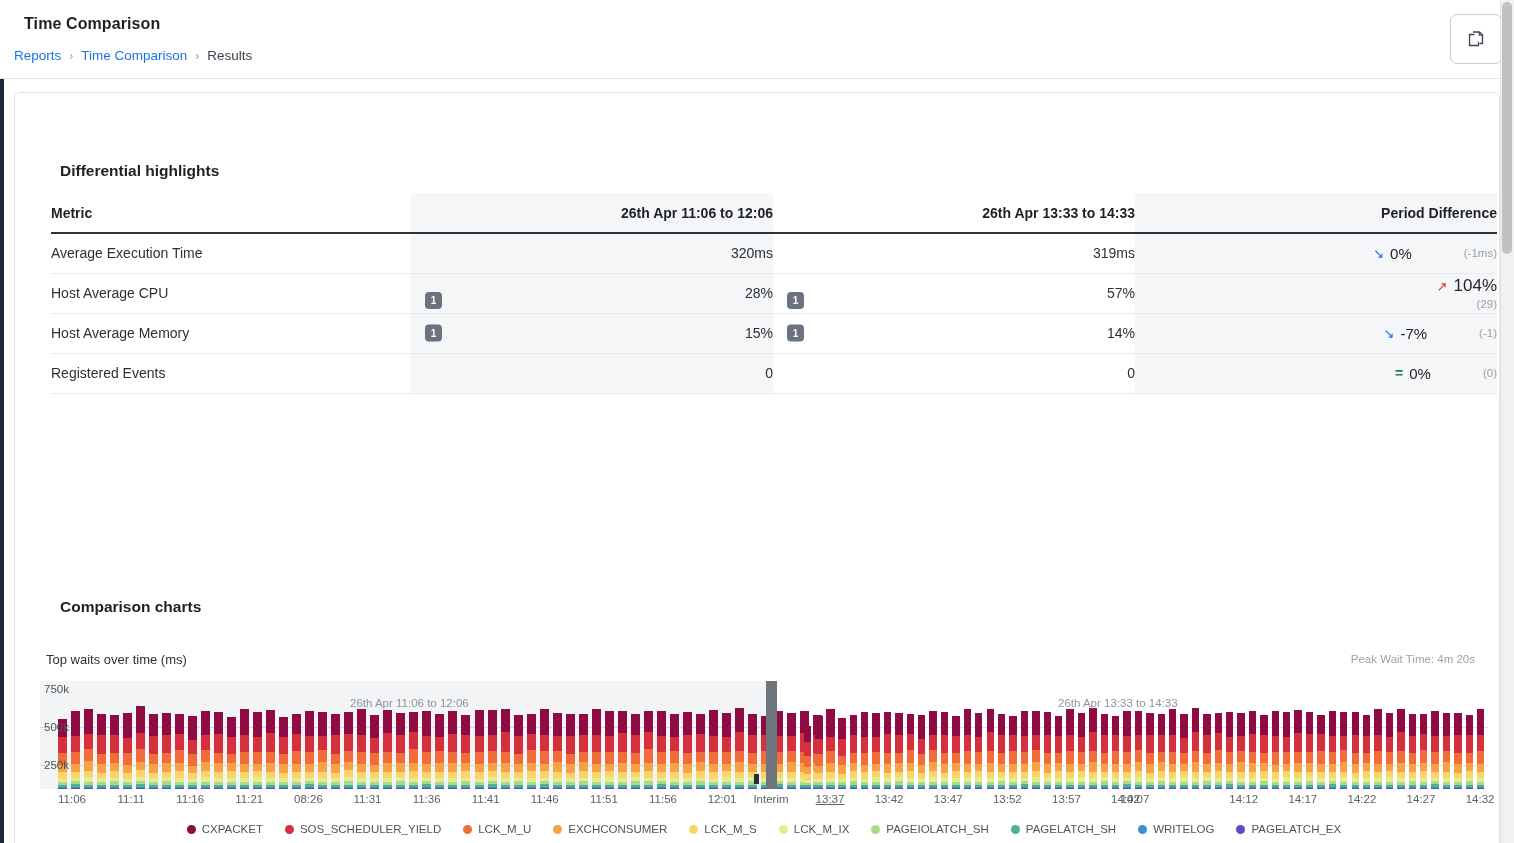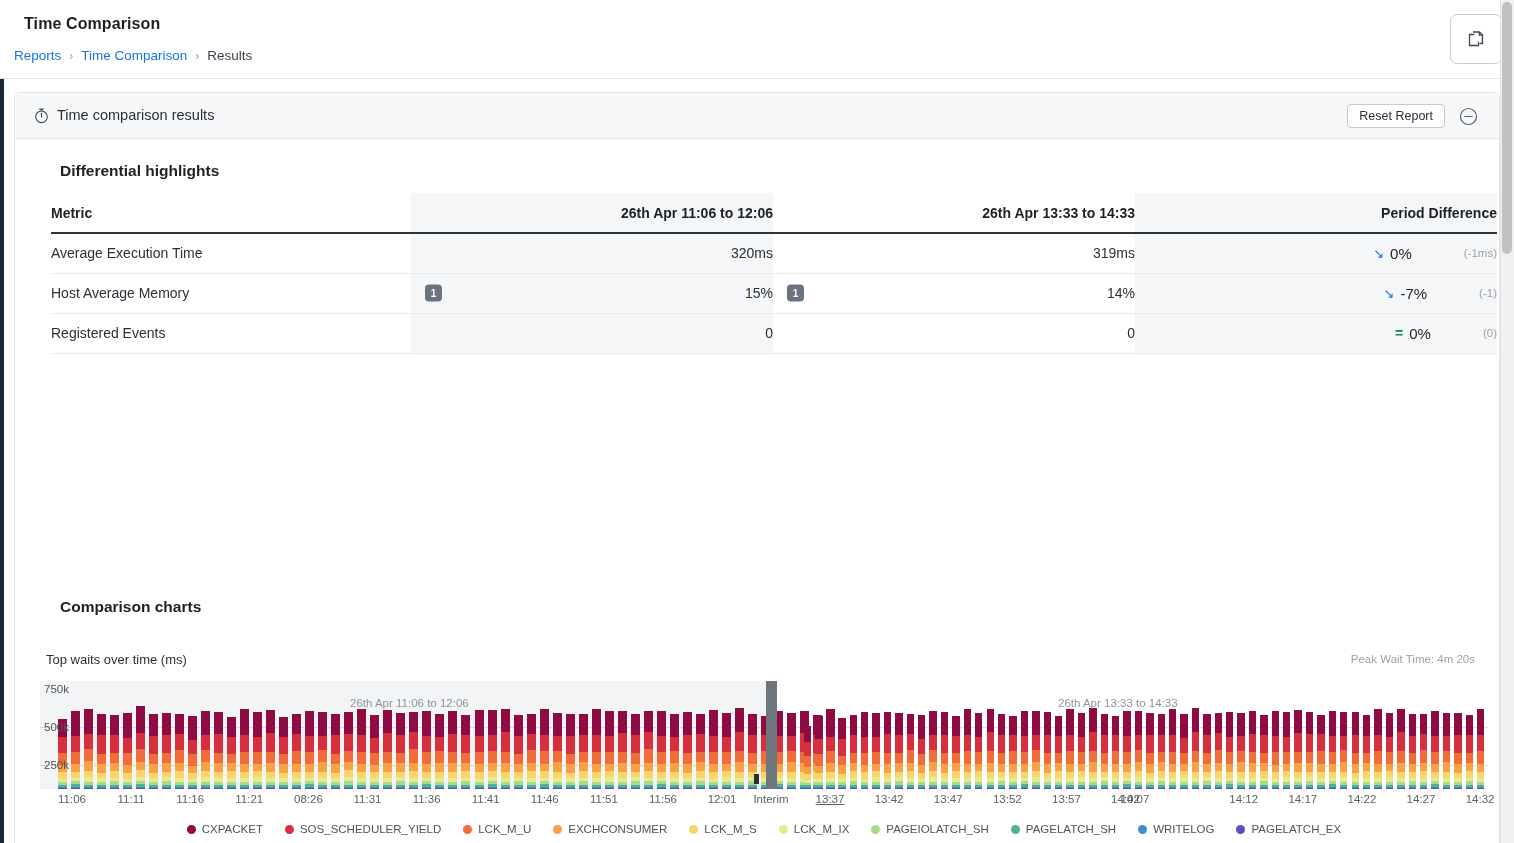--- a/index.html
+++ b/index.html
@@ -121,38 +121,20 @@
       <svg width="20" height="20" viewBox="0 0 20 20">
         <path d="M3.5 5.5h9v11h-9z" fill="#fff" stroke="#3c4450" stroke-width="1.3"></path>
         <path d="M7 3h6.5L16.5 6v8.5h-3" fill="#fff" stroke="#3c4450" stroke-width="1.3" stroke-linejoin="round"></path>
         <path d="M13.3 3v3.2h3.1" fill="none" stroke="#3c4450" stroke-width="1.2"></path>
       </svg>
     </div>
   </div>
 
   <div class="card">
 
-    <div class="card-head">
-      <span class="card-head-icon">
-        <svg width="17" height="17" viewBox="0 0 17 17">
-          <circle cx="8.5" cy="9.8" r="5.8" fill="none" stroke="#3c4450" stroke-width="1.1"></circle>
-          <path d="M8.5 6.3v3.6" stroke="#3c4450" stroke-width="1.1" stroke-linecap="round"></path>
-          <path d="M6.7 2.2h3.6" stroke="#3c4450" stroke-width="1.2" stroke-linecap="round"></path>
-          <path d="M8.5 2.2v1.8" stroke="#3c4450" stroke-width="1.1"></path>
-        </svg>
-      </span>
-      <div class="card-head-title">Time comparison results</div>
-      <button class="reset-btn">Reset Report</button>
-      <div class="collapse-btn">
-        <svg width="19" height="19" viewBox="0 0 19 19">
-          <circle cx="9.5" cy="9.5" r="8" fill="none" stroke="#5a6169" stroke-width="1.2"></circle>
-          <path d="M5.8 9.5h7.4" stroke="#5a6169" stroke-width="1.2" stroke-linecap="round"></path>
-        </svg>
-      </div>
-    </div>
 
     <div class="section-title dh-title">Differential highlights</div>
 
     <table class="dh">
       <colgroup>
         <col class="col-metric">
           <col class="col-p1">
           <col class="col-p2">
           <col class="col-diff">
       </colgroup>
@@ -175,20 +157,40 @@
           <td class="c-num">319ms</td>
           <td class="c-diff shade">
             <div class="diff-wrap">
               <span class="arrow-down">↘</span>
               <span class="diff-val">0%</span>
               <span class="delta" style="margin-left:46px">(-1ms)</span>
             </div>
           </td>
         </tr>
 
+        <tr class="tall">
+          <td class="c-metric">Host Average CPU</td>
+          <td class="c-num shade">
+            <span class="badge badge-up" style="top:18px;transform:none">1</span>
+            <span>28%</span>
+          </td>
+          <td class="c-num">
+            <span class="badge badge-up" style="top:18px;transform:none">1</span>
+            <span>57%</span>
+          </td>
+          <td class="c-diff shade">
+            <div class="diff-stack">
+              <div class="diff-wrap">
+                <span class="arrow-up">↗</span>
+                <span class="diff-val big">104%</span>
+              </div>
+              <span class="delta">(29)</span>
+            </div>
+          </td>
+        </tr>
 
         <tr>
           <td class="c-metric">Host Average Memory</td>
           <td class="c-num shade">
             <span class="badge">1</span>
             <span>15%</span>
           </td>
           <td class="c-num">
             <span class="badge">1</span>
             <span>14%</span>

